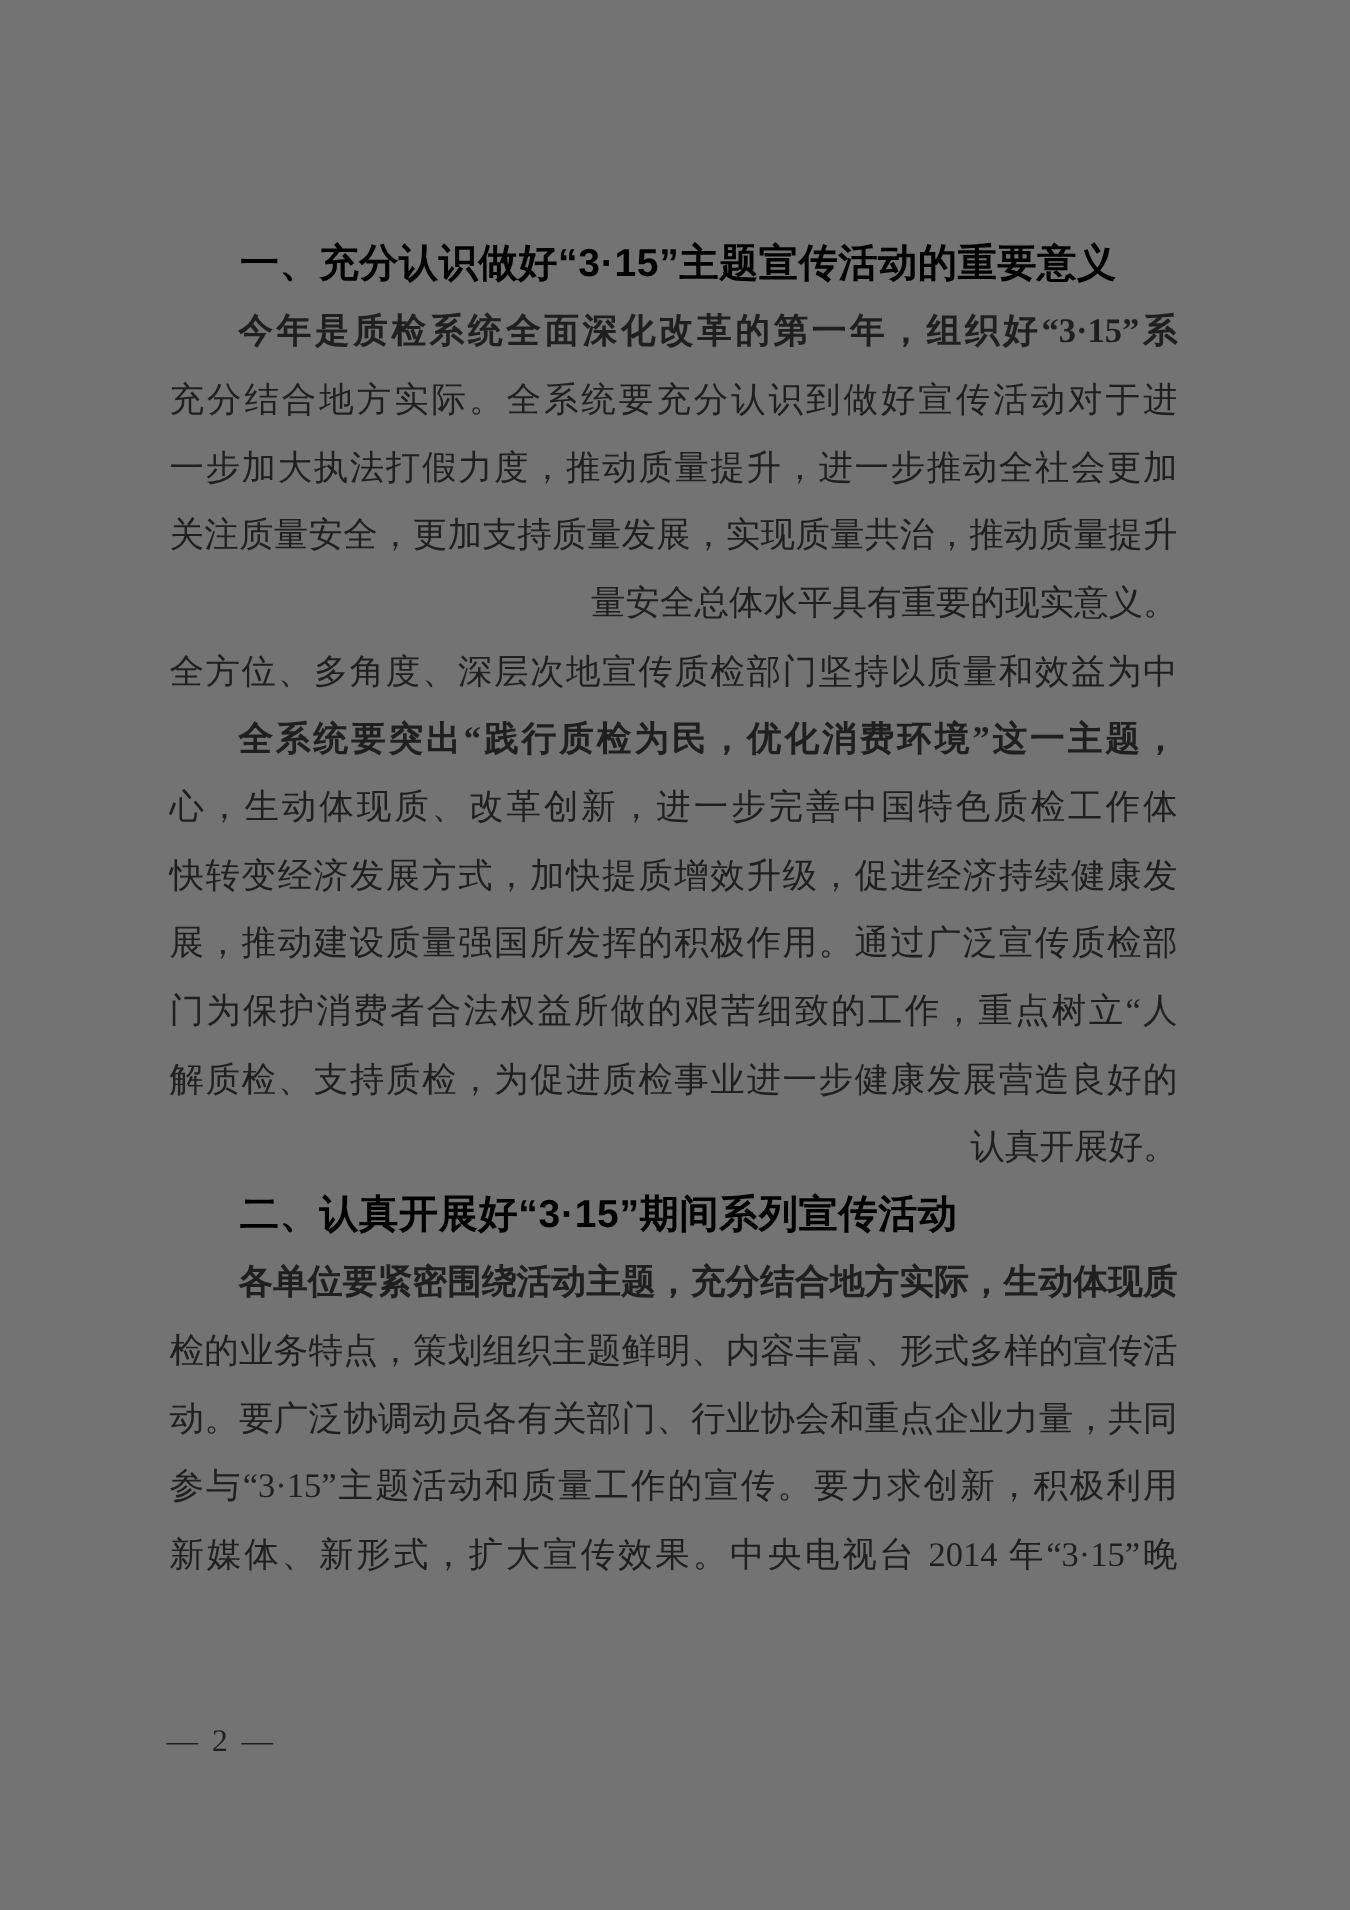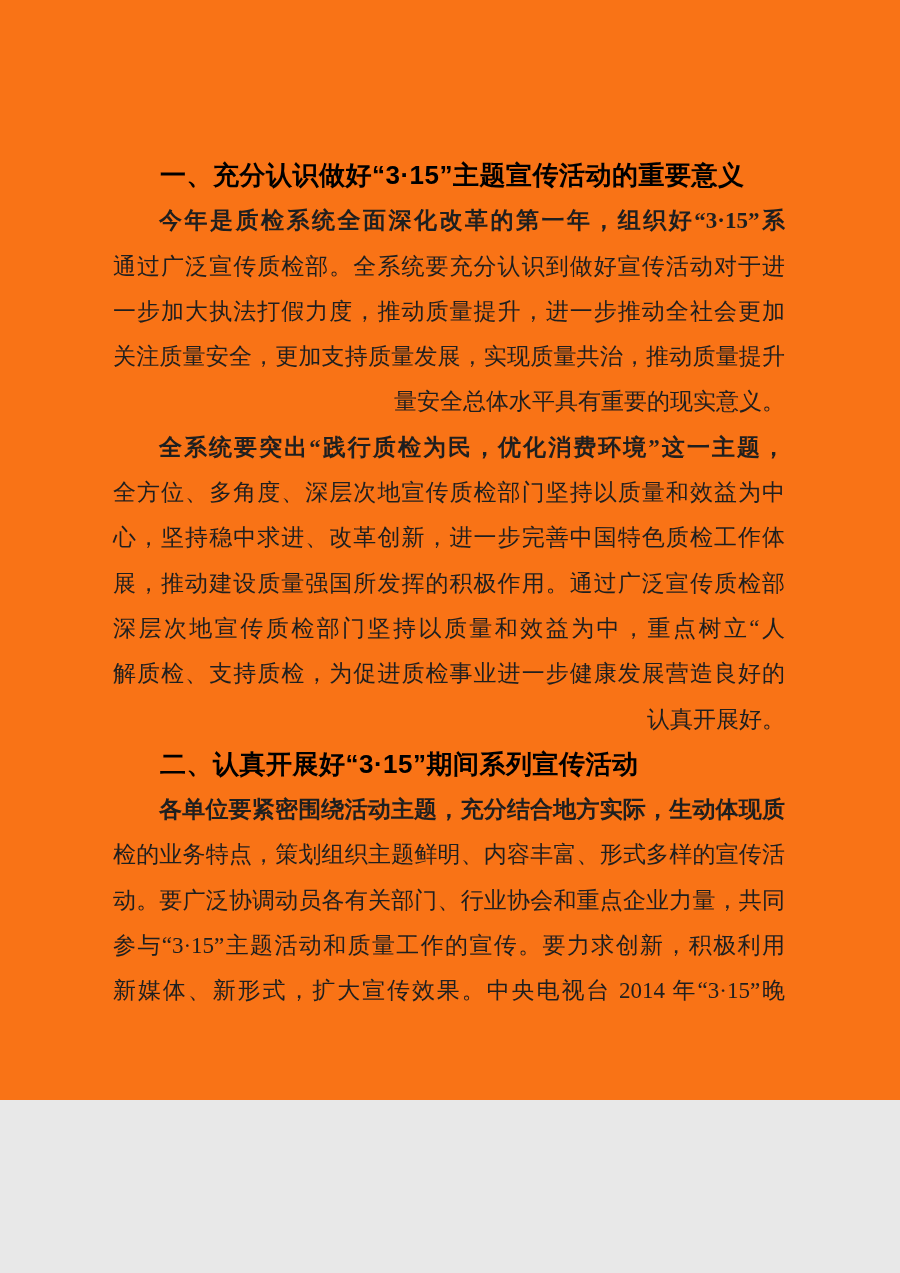--- a/index.html
+++ b/index.html
@@ -1,20 +1,20 @@
 <!DOCTYPE html>
 <html><head>
 <meta charset="utf-8">
 <style>
   html, body { margin: 0; padding: 0; background: #e8e8e8; }
   .page {
     position: relative;
     width: 900px;
-    height: 1100px;
-    background: #f97316;
+    height: 1273px;
+    background: #737373;
     overflow: hidden;
     font-family: "Liberation Serif", "DejaVu Serif", serif;
   }
   .content {
     position: absolute;
     left: 113px;
     top: 153px;
     width: 672px;
   }
   .ln {
@@ -55,32 +55,33 @@
 </head>
 <body>
 
 <div class="page">
   <div class="content">
 
     <div class="hd">一、充分认识做好“3·15”主题宣传活动的重要意义</div>
 
     <div>
       <div class="ln j ind">今年是质检系统全面深化改革的第一年，组织好“3·15”系</div>
-      <div class="ln j">通过广泛宣传质检部。全系统要充分认识到做好宣传活动对于进</div>
+      <div class="ln j">充分结合地方实际。全系统要充分认识到做好宣传活动对于进</div>
       <div class="ln j">一步加大执法打假力度，推动质量提升，进一步推动全社会更加</div>
       <div class="ln j">关注质量安全，更加支持质量发展，实现质量共治，推动质量提升</div>
       <div class="ln">量安全总体水平具有重要的现实意义。</div>
     </div>
 
     <div>
+      <div class="ln j">全方位、多角度、深层次地宣传质检部门坚持以质量和效益为中</div>
       <div class="ln j ind">全系统要突出“践行质检为民，优化消费环境”这一主题，</div>
-      <div class="ln j">全方位、多角度、深层次地宣传质检部门坚持以质量和效益为中</div>
-      <div class="ln j">心，坚持稳中求进、改革创新，进一步完善中国特色质检工作体</div>
+      <div class="ln j">心，生动体现质、改革创新，进一步完善中国特色质检工作体</div>
+      <div class="ln j">快转变经济发展方式，加快提质增效升级，促进经济持续健康发</div>
       <div class="ln j">展，推动建设质量强国所发挥的积极作用。通过广泛宣传质检部</div>
-      <div class="ln j">深层次地宣传质检部门坚持以质量和效益为中，重点树立“人</div>
+      <div class="ln j">门为保护消费者合法权益所做的艰苦细致的工作，重点树立“人</div>
       <div class="ln j">解质检、支持质检，为促进质检事业进一步健康发展营造良好的</div>
       <div class="ln">认真开展好。</div>
     </div>
 
     <div class="hd">二、认真开展好“3·15”期间系列宣传活动</div>
 
     <div>
       <div class="ln j ind">各单位要紧密围绕活动主题，充分结合地方实际，生动体现质</div>
       <div class="ln j">检的业务特点，策划组织主题鲜明、内容丰富、形式多样的宣传活</div>
       <div class="ln j">动。要广泛协调动员各有关部门、行业协会和重点企业力量，共同</div>

